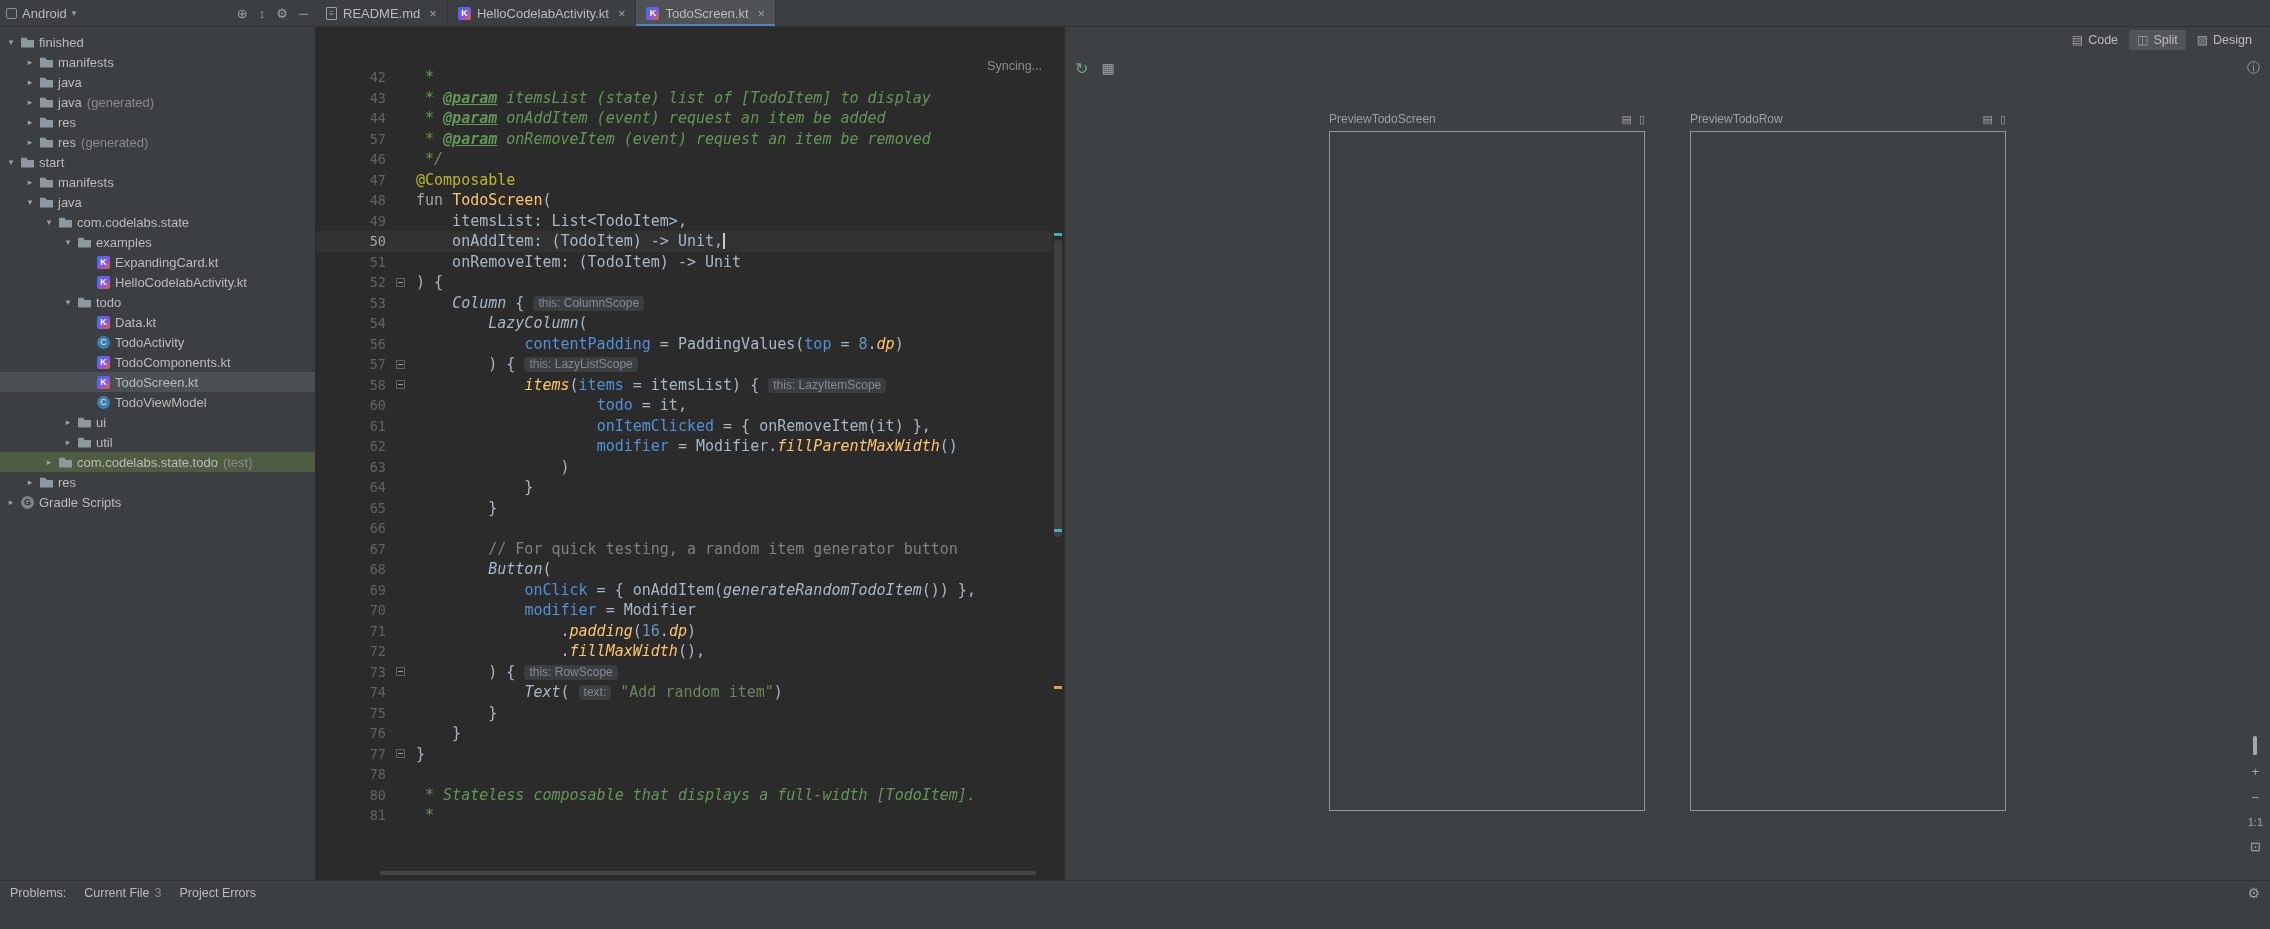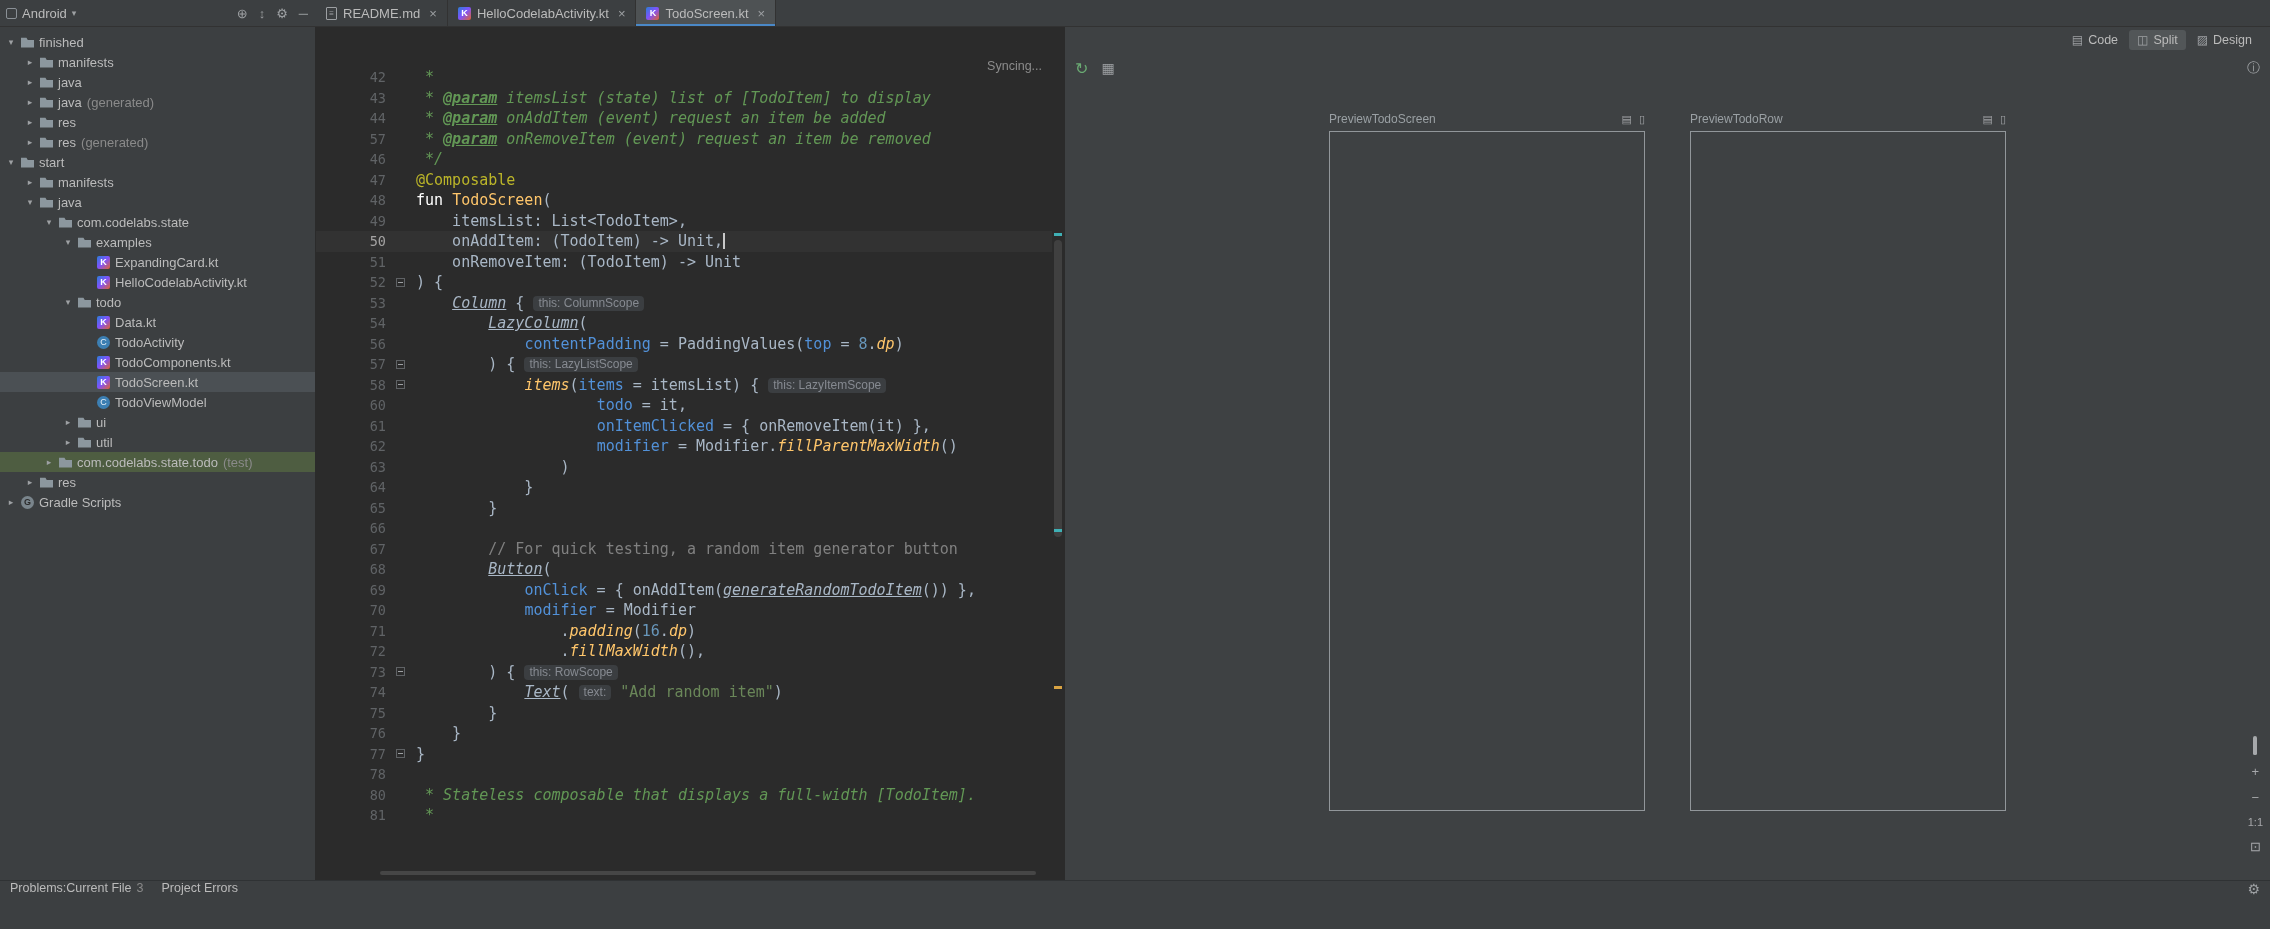--- a/index.html
+++ b/index.html
@@ -52,24 +52,24 @@
   .code-wrap { position:absolute; top:40px; left:0; right:12px; }
   .code-line { display:flex; height:20.5px; line-height:20.5px; white-space:pre;padding-left:36px; }
   .code-line.current { background:#323232; }
   .ln { width:38px; flex:none; text-align:right; color:#606366; font-size:13.5px; padding-right:4px; }
   .code-line.current .ln { color:#a4a3a3; }
   .foldcol { width:20px; flex:none; display:flex; align-items:center; justify-content:center; }
   .fold-marker { width:9px; height:9px; border:1px solid #5f6265; background:#2b2b2b; position:relative; }
   .fold-marker::after { content:""; position:absolute; left:1px; right:1px; top:3px; height:1px; background:#9da0a3; }
   .ct { flex:1; white-space:pre; color:#a9b7c6; padding-left:6px; }
   .s-d {}
-  .s-kw { color:#ffffff; }
+  .s-kw { color:#a3a3a3; }
   .s-ann { color:#bbb529; }
   .s-fn { color:#ffc66b; }
-  .s-call { font-style:italic;text-decoration:underline; }
+  .s-call { font-style:italic; }
   .s-ext { color:#ffc66b; font-style:italic; }
   .s-num { color:#6897bb; }
   .s-str { color:#6a8759; }
   .s-doc { color:#629755; font-style:italic; }
   .s-doct { color:#629755; font-style:italic; font-weight:bold; text-decoration:underline; }
   .s-cmt { color:#808080; }
   .s-na { color:#5291d8; }
   .hint { display:inline-block; background:#3b3e41; color:#868a91; font-family:"Liberation Sans",sans-serif;
           font-size:12px; border-radius:4px; padding:0 5px; line-height:15px; vertical-align:1px; }
   .caret-i { display:inline-block; width:2px; height:16px; background:#c8c8c8; vertical-align:-3px; }
@@ -95,22 +95,22 @@
   .pane { width:316px; flex:none; }
   .pane-head { display:flex; align-items:center; font-size:12px; color:#9aa0a4; height:16px; }
   .pane-icons { margin-left:auto; display:flex; gap:7px; color:#9da0a3; font-size:11px; }
   .pane-box { margin-top:4px; width:316px; height:680px; border:1px solid #91969a; background:#3e4143; }
   .zoombar { position:absolute; right:7px; bottom:26px; display:flex; flex-direction:column; gap:11px; align-items:center; color:#a6a8ab; }
   .zoom-item { font-size:13px; text-align:center; }
   .zoom-item .pan-shape { width:11px; height:13px; border:2px solid #a6a8ab; border-radius:4px 4px 3px 3px; }
   .zoom-ratio-size { font-size:11px; }
 
   
-  .statusbar { height:24px; flex:none; display:flex; align-items:flex-start; background:#3c3f41; border-top:1px solid #2f3234;
-               padding:0 10px; font-size:12.5px; }
+  .statusbar { height:24px; flex:none; display:flex; align-items:center; background:#3c3f41; border-top:1px solid #2f3234;
+               padding:0 10px; gap:18px; font-size:12.5px; }
   .sb-label { color:#bbbbbb; }
   .sb-tab { display:flex; gap:5px; align-items:center; color:#bbbbbb; }
   .sb-badge { color:#8a8a8a; }
   .sb-right { margin-left:auto; display:flex; gap:10px; color:#9da0a3; font-size:14px; }
 </style>
 </head>
 <body>
 
 <div class="window">
 

